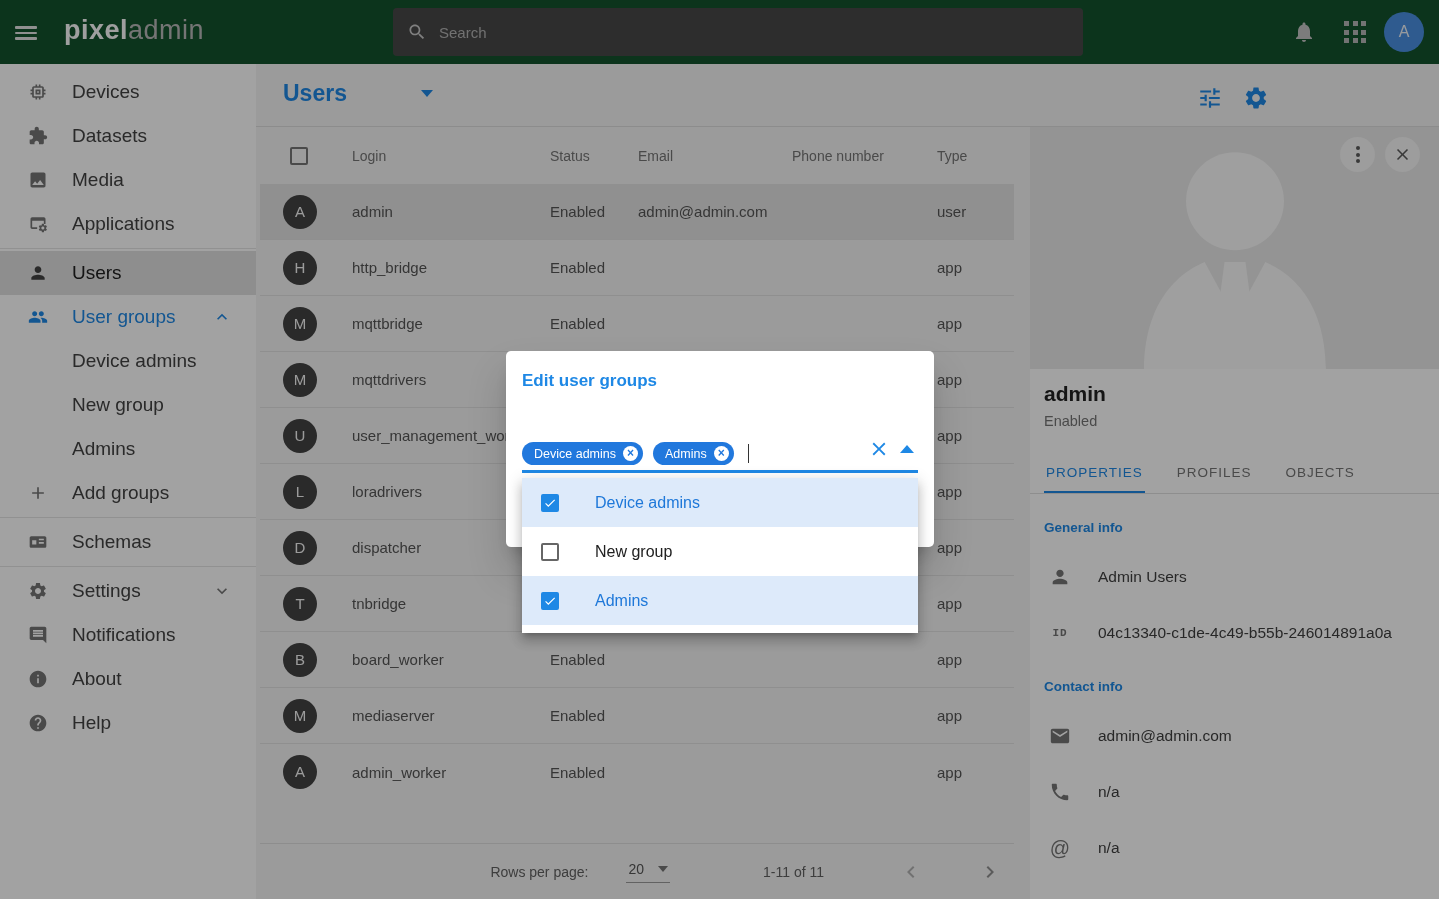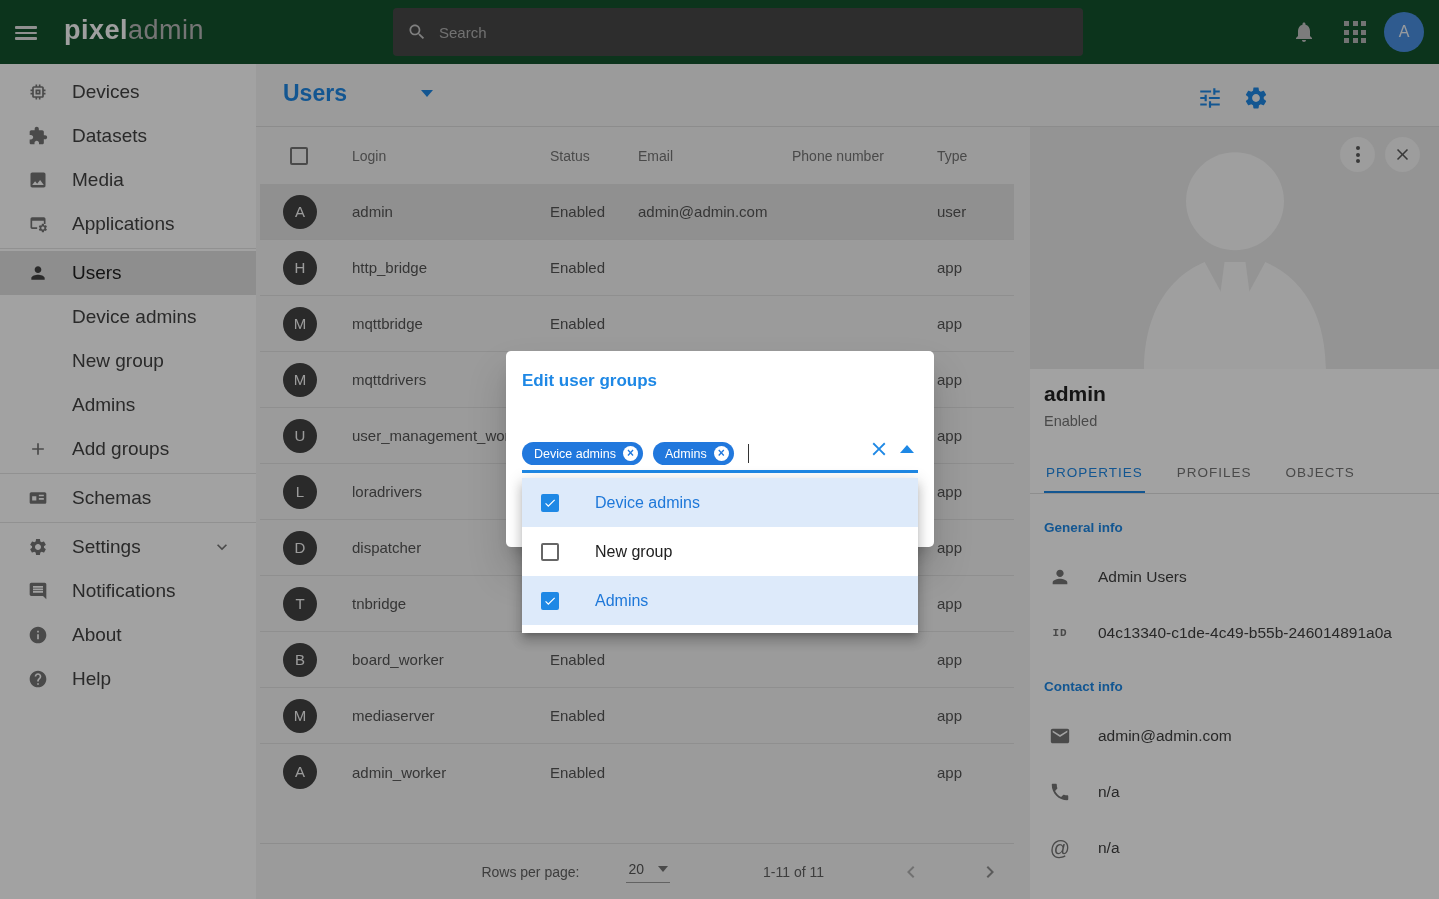--- a/index.html
+++ b/index.html
@@ -57,21 +57,21 @@
   .trow { display:grid; grid-template-columns:92px 198px 88px 154px 145px 1fr; align-items:center; }
   .thead { height:56px; color:#757575; font-size:14px; }
   .hcheck { width:18px; height:18px; border:2px solid #757575; border-radius:2px; margin-left:30px; cursor:pointer; background:transparent; }
   .drow { height:56px; border-bottom:1px solid #e2e2e2; font-size:15px; color:#555; cursor:pointer; }
   .drow.selected { background:#e3e3e3; }
   .row-avatar { width:34px; height:34px; border-radius:50%; background:#424242; color:#f5f5f5; font-size:15px; text-align:center; line-height:34px; margin-left:23px; }
 
   
   .pagination { position:absolute; left:0; right:0; bottom:0; height:56px; border-top:1px solid #dfdfdf;
                 display:flex; align-items:center; justify-content:flex-end; color:#616161; font-size:14px; padding-right:12px;gap:29px; }
-  .rpp-select { display:inline-flex; align-items:center; border-bottom:1px solid #9a9a9a; padding:0 2px 5px 2px; margin-left:18px; cursor:pointer; color:#555; }
+  .rpp-select { display:inline-flex; align-items:center; border-bottom:1px solid #9a9a9a; padding:0 2px 5px 2px; margin-left:9px; cursor:pointer; color:#555; }
   .rpp-caret { width:0; height:0; border-left:5px solid transparent; border-right:5px solid transparent; border-top:6px solid #757575; margin-left:14px; }
   .range-label { margin-left:64px; }
   .pg-btn { background:none; border:none; width:24px; height:24px; cursor:pointer; }
   .pg-prev { margin-left:46px; } .pg-prev svg { fill:#b3b3b3; }
   .pg-next { margin-left:26px; } .pg-next svg { fill:#8f8f8f; }
   .pg-btn svg { width:24px; height:24px; }
 
   
   .panel { position:absolute; left:1030px; top:127px; right:0; bottom:0; background:#fff; z-index:1; }
   .panel-photo { height:242px; background:#e9e9e9; position:relative; overflow:hidden; }
@@ -189,20 +189,33 @@
     <span>Applications</span>
   </div>
   <div class="side-divider"></div>
   <div class="side-item active">
     <span class="icn">
         <svg viewBox="0 0 24 24">
           <path d="M12 12c2.21 0 4-1.79 4-4s-1.79-4-4-4-4 1.79-4 4 1.79 4 4 4zm0 2c-2.67 0-8 1.34-8 4v2h16v-2c0-2.66-5.33-4-8-4z"></path>
         </svg>
       </span>
     <span>Users</span>
+  </div>
+  <div class="side-item blue">
+    <span class="icn">
+        <svg viewBox="0 0 24 24">
+          <path d="M16 11c1.66 0 2.99-1.34 2.99-3S17.66 5 16 5c-1.66 0-3 1.34-3 3s1.34 3 3 3zm-8 0c1.66 0 2.99-1.34 2.99-3S9.66 5 8 5C6.34 5 5 6.34 5 8s1.34 3 3 3zm0 2c-2.33 0-7 1.17-7 3.5V19h14v-2.5c0-2.33-4.67-3.5-7-3.5zm8 0c-.29 0-.62.02-.97.05 1.16.84 1.97 1.97 1.97 3.45V19h6v-2.5c0-2.33-4.67-3.5-7-3.5z"></path>
+        </svg>
+      </span>
+    <span>User groups</span>
+    <span class="chev">
+        <svg viewBox="0 0 24 24">
+          <path d="M12 8l-6 6 1.41 1.41L12 10.83l4.59 4.58L18 14z"></path>
+        </svg>
+      </span>
   </div>
   <div class="side-item sub">
     <span>Device admins</span>
   </div>
   <div class="side-item sub">
     <span>New group</span>
   </div>
   <div class="side-item sub">
     <span>Admins</span>
   </div>

